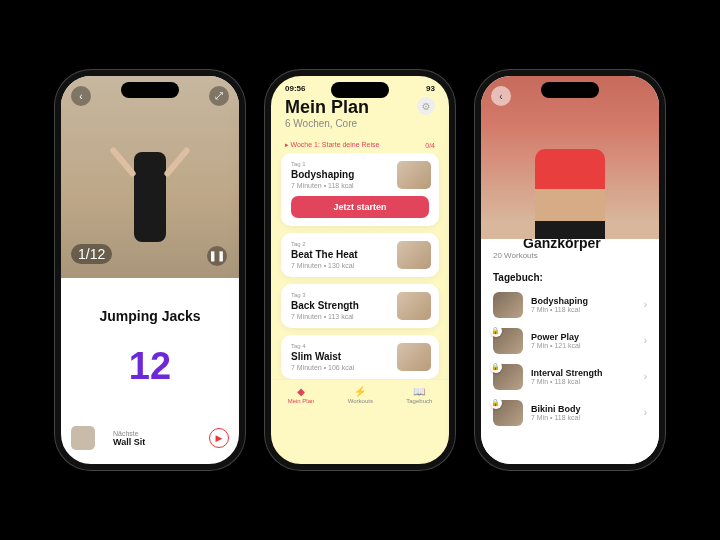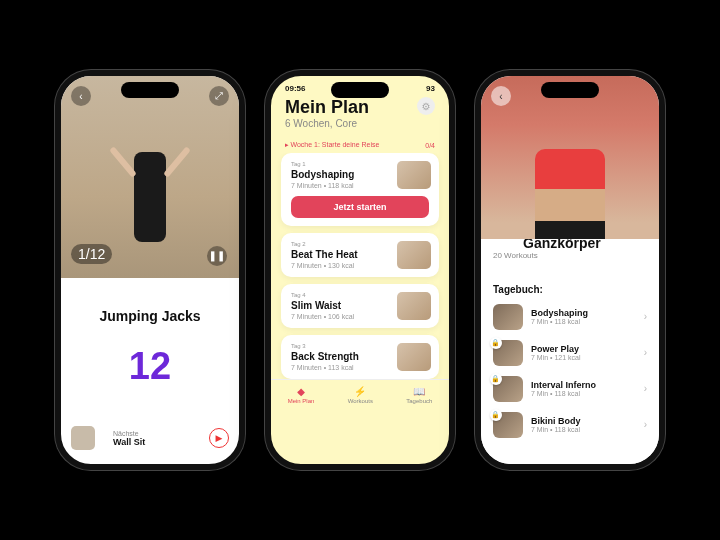--- a/index.html
+++ b/index.html
@@ -125,21 +125,21 @@
   }
   .p3 .hero::after{
     content:""; position:absolute; bottom:0; left:50%; transform:translateX(-50%);
     width:70px;height:90px;
     background:linear-gradient(180deg,#e83e3e 0 45%,#d6ac86 45% 80%,#1a1a1a 80%);
     border-radius:10px 10px 0 0;
   }
   .p3 .back2 { top:10px; left:10px; background:rgba(255,255,255,.55); color:#333;}
   .p3 .body3 { flex:1; padding: 8px 12px; background:#fff; border-radius:16px 16px 0 0; margin-top:-12px; }
   .p3 .cat-title{font-size:14px;font-weight:800;color:#111;margin-left:30px;}
-  .p3 .cat-sub{font-size:8px;color:#888;margin-bottom:24px;}
+  .p3 .cat-sub{font-size:8px;color:#888;margin-bottom:12px;}
   .p3 .section{font-size:10px;font-weight:700;color:#111;margin:4px 0;}
   .wrow{display:flex;align-items:center;gap:8px;padding:5px 0;}
   .wrow .wthumb{width:30px;height:26px;border-radius:6px;background:linear-gradient(135deg,#7e6b59,#b9a288);position:relative;flex-shrink:0;}
   .lock{position:absolute;top:-3px;left:-3px;width:12px;height:12px;border-radius:50%;background:#fff;color:#888;font-size:7px;display:flex;align-items:center;justify-content:center;box-shadow:0 1px 2px rgba(0,0,0,.2);}
   .wrow .wtxt{flex:1;}
   .wrow .wname{font-size:9px;font-weight:700;color:#111;}
   .wrow .wmeta{font-size:7px;color:#999;}
   .chev{color:#bbb;font-size:10px;}
 </style>
 </head>
@@ -194,29 +194,29 @@
       <div class="cta">Jetzt starten</div>
     </div>
     <div class="card">
       <div class="cthumb"></div>
       <span class="tag">Tag 2</span>
       <span class="cname">Beat The Heat</span>
       <span class="cmeta">7 Minuten • 130 kcal</span>
     </div>
     <div class="card">
       <div class="cthumb"></div>
+      <span class="tag">Tag 3</span>
+      <span class="cname">Back Strength</span>
+      <span class="cmeta">7 Minuten • 113 kcal</span>
+    </div>
+    <div class="card">
+      <div class="cthumb"></div>
       <span class="tag">Tag 4</span>
       <span class="cname">Slim Waist</span>
       <span class="cmeta">7 Minuten • 106 kcal</span>
-    </div>
-    <div class="card">
-      <div class="cthumb"></div>
-      <span class="tag">Tag 3</span>
-      <span class="cname">Back Strength</span>
-      <span class="cmeta">7 Minuten • 113 kcal</span>
     </div>
   </div>
   <div class="tabbar">
     <div class="tabitem active">
       <span class="tabicon">◆</span>
       <span>Mein Plan</span>
     </div>
     <div class="tabitem">
       <span class="tabicon">⚡</span>
       <span>Workouts</span>
@@ -254,21 +254,21 @@
         <div class="wname">Power Play</div>
         <div class="wmeta">7 Min • 121 kcal</div>
       </div>
       <div class="chev">›</div>
     </div>
     <div class="wrow">
       <div class="wthumb">
           <div class="lock">🔒</div>
         </div>
       <div class="wtxt">
-        <div class="wname">Interval Inferno</div>
+        <div class="wname">Interval Strength</div>
         <div class="wmeta">7 Min • 118 kcal</div>
       </div>
       <div class="chev">›</div>
     </div>
     <div class="wrow">
       <div class="wthumb">
           <div class="lock">🔒</div>
         </div>
       <div class="wtxt">
         <div class="wname">Bikini Body</div>

